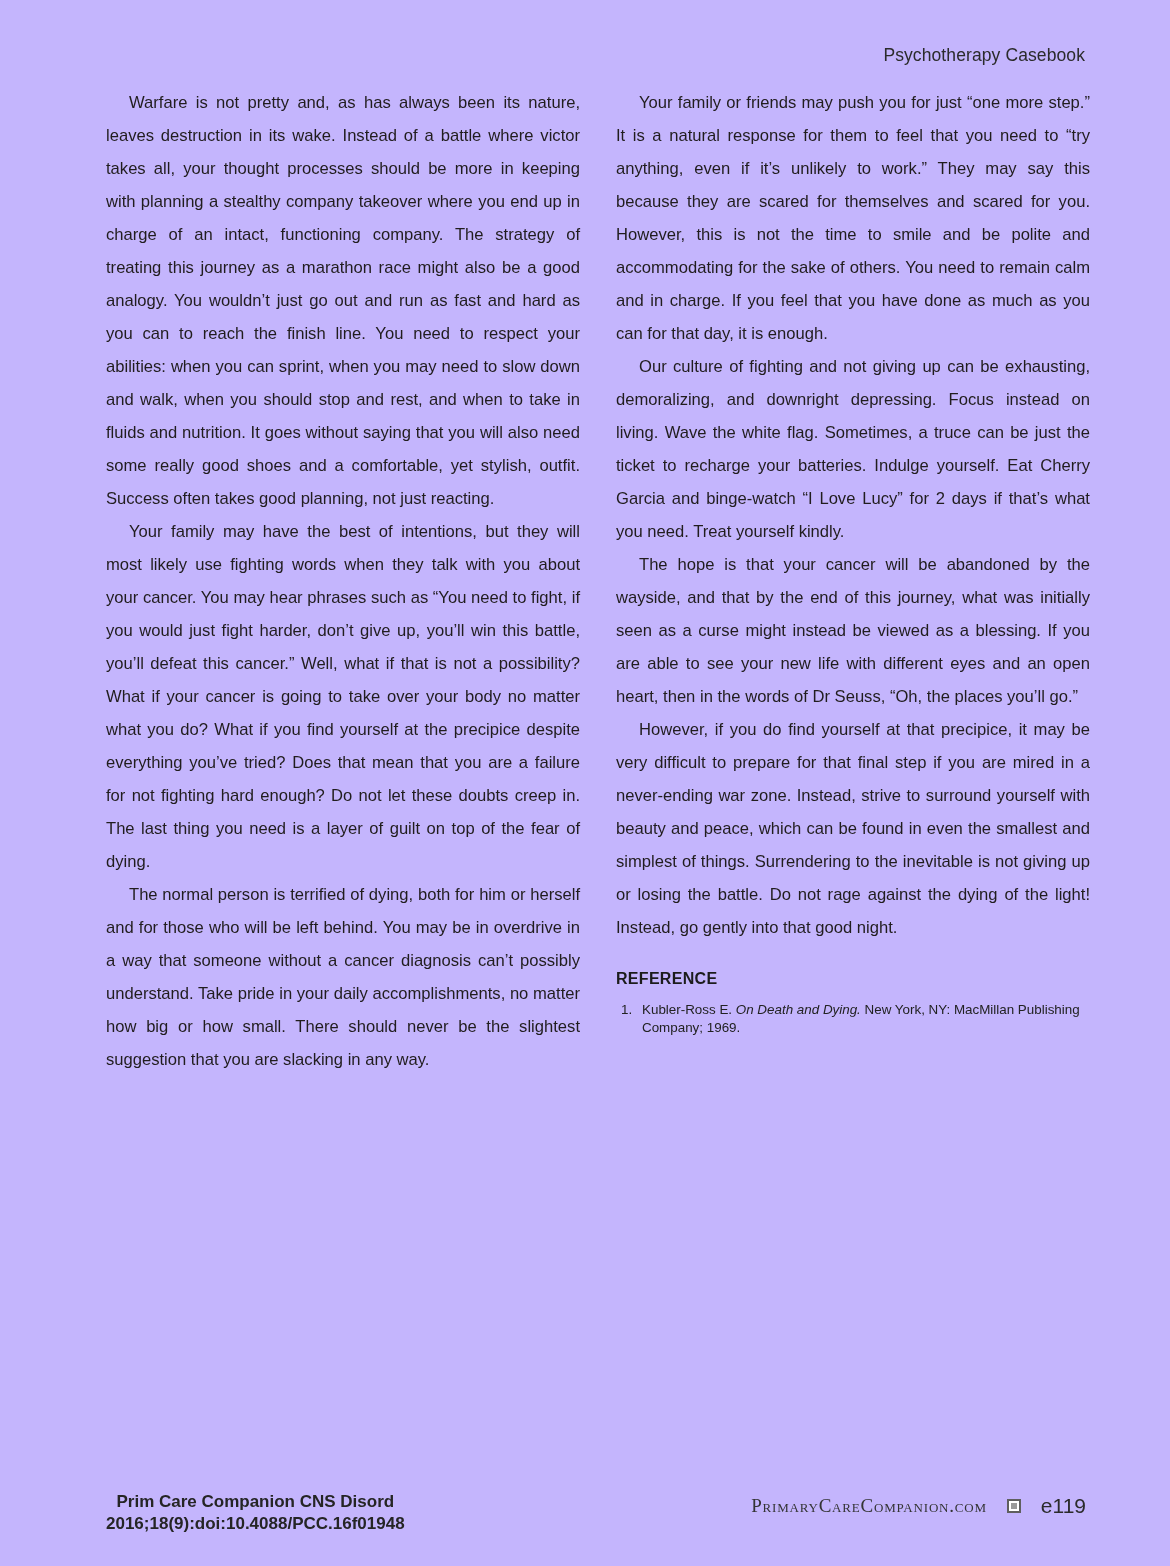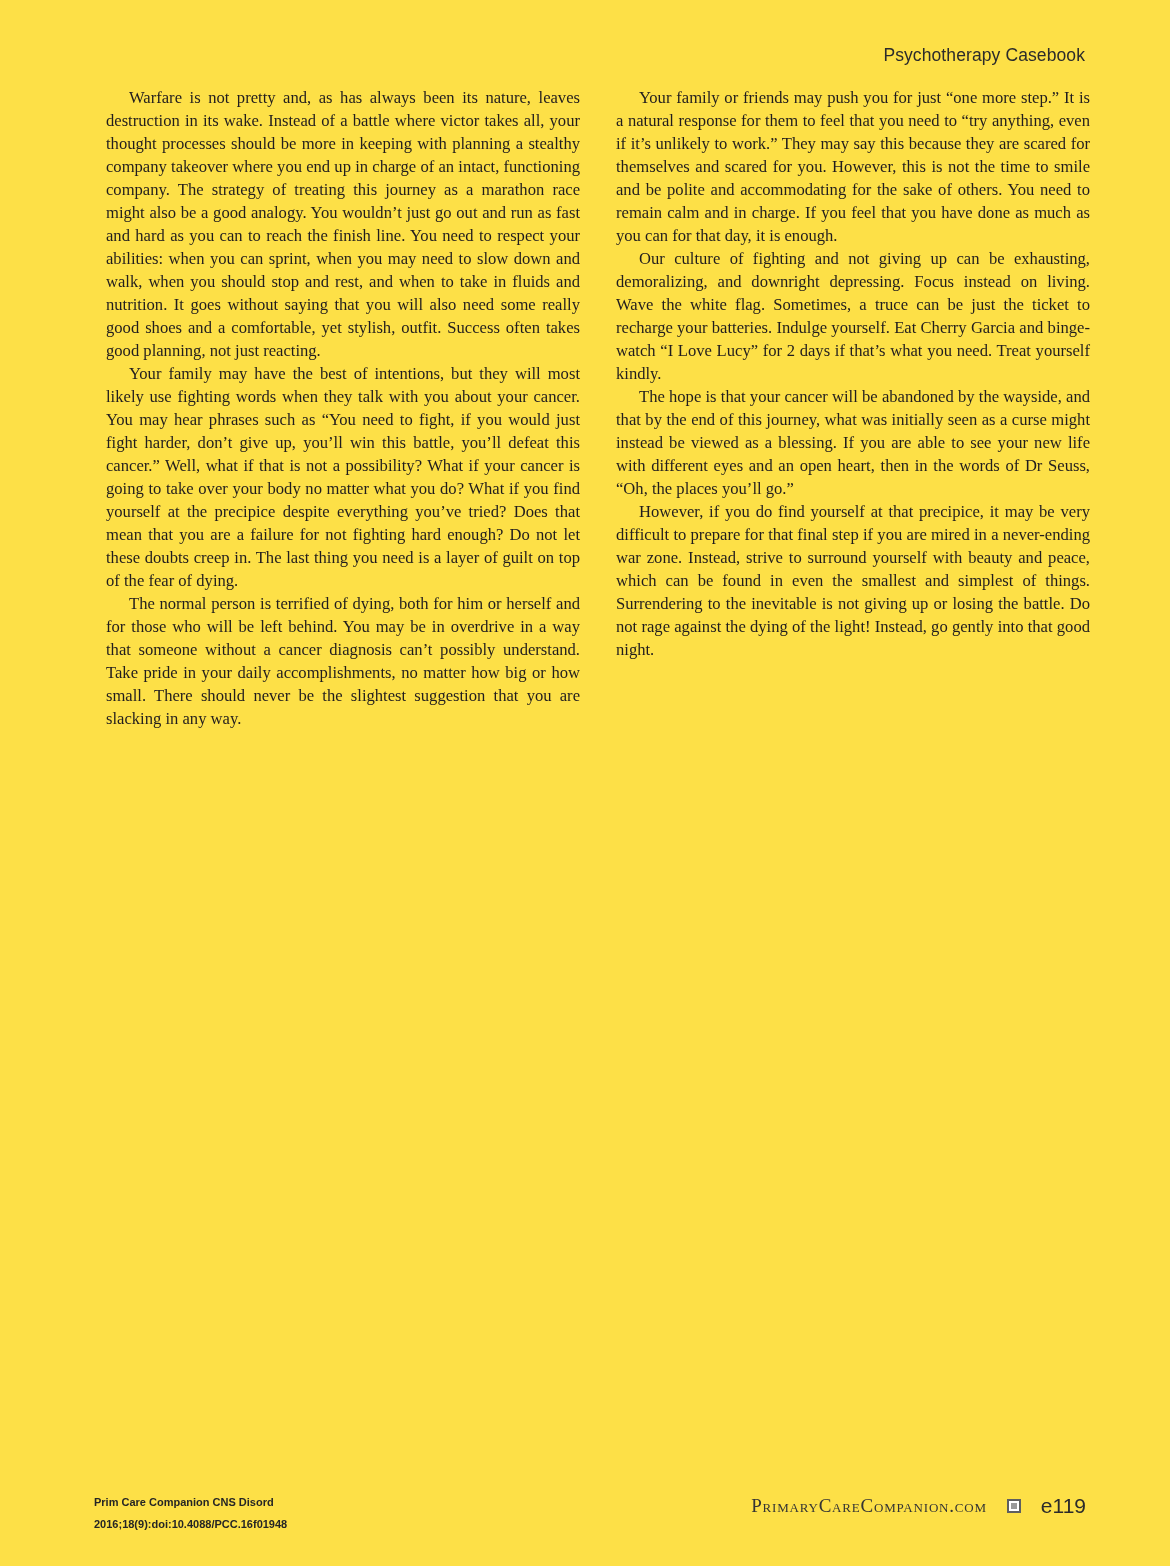--- a/index.html
+++ b/index.html
@@ -1,21 +1,21 @@
 <!DOCTYPE html>
 <html><head>
 <meta charset="utf-8">
 <style>
   * { margin: 0; padding: 0; box-sizing: border-box; }
   html, body { background: #ffffff; }
   .page {
     position: relative;
     width: 1170px;
     height: 1566px;
-    background: #fde047;
+    background: #c4b5fd;
     overflow: hidden;
     font-family: "Liberation Serif", serif;
     color: #211d1e;
   }
   .header-label {
     position: absolute;
     top: 45px;
     right: 85px;
     font-family: "Liberation Sans", sans-serif;
     font-size: 17.5px;
@@ -24,23 +24,23 @@
     letter-spacing: 0.1px;
   }
   .column {
     position: absolute;
     top: 86px;
     width: 474px;
   }
   .col-left  { left: 106px; }
   .col-right { left: 616px; }
   .body-para {
-    font-family: Liberation Serif, serif;
+    font-family: Liberation Sans, sans-serif;
     font-size: 16.6px;
-    line-height: 23px;
+    line-height: 33px;
     text-align: justify;
     text-indent: 23px;
     color: #211d1e;
   }
   .reference-section { margin-top: 26px; }
   .reference-heading {
     font-family: "Liberation Sans", sans-serif;
     font-size: 16px;
     font-weight: bold;
     color: #1c1c1c;
@@ -52,27 +52,28 @@
     font-family: "Liberation Sans", sans-serif;
     font-size: 13.4px;
     line-height: 17.8px;
     color: #222222;
   }
   .ref-num { flex: none; width: 26px; padding-left: 5px; }
   .ref-text { flex: 1; }
   .ref-title-italic { font-style: italic; }
   .footer-left {
     position: absolute;
-    left: 94px;
+    left: 106px;
     top: 1491px;
     font-family: "Liberation Sans", sans-serif;
-    font-size: 11px;
+    font-size: 17px;
     line-height: 22px;
     font-weight: 600;
     color: #252525;
+    text-align: center;
   }
   .footer-right {
     position: absolute;
     right: 84px;
     top: 1494px;
     display: flex;
     align-items: center;
     gap: 20px;
   }
   .footer-site {
@@ -115,20 +116,27 @@
     <p class="body-para">Your family may have the best of intentions, but they will most likely use fighting words when they talk with you about your cancer. You may hear phrases such as “You need to fight, if you would just fight harder, don’t give up, you’ll win this battle, you’ll defeat this cancer.” Well, what if that is not a possibility? What if your cancer is going to take over your body no matter what you do? What if you find yourself at the precipice despite everything you’ve tried? Does that mean that you are a failure for not fighting hard enough? Do not let these doubts creep in. The last thing you need is a layer of guilt on top of the fear of dying.</p>
     <p class="body-para">The normal person is terrified of dying, both for him or herself and for those who will be left behind. You may be in overdrive in a way that someone without a cancer diagnosis can’t possibly understand. Take pride in your daily accomplishments, no matter how big or how small. There should never be the slightest suggestion that you are slacking in any way.</p>
   </div>
 
   <div class="column col-right">
     <p class="body-para">Your family or friends may push you for just “one more step.” It is a natural response for them to feel that you need to “try anything, even if it’s unlikely to work.” They may say this because they are scared for themselves and scared for you. However, this is not the time to smile and be polite and accommodating for the sake of others. You need to remain calm and in charge. If you feel that you have done as much as you can for that day, it is enough.</p>
     <p class="body-para">Our culture of fighting and not giving up can be exhausting, demoralizing, and downright depressing. Focus instead on living. Wave the white flag. Sometimes, a truce can be just the ticket to recharge your batteries. Indulge yourself. Eat Cherry Garcia and binge-watch “I Love Lucy” for 2 days if that’s what you need. Treat yourself kindly.</p>
     <p class="body-para">The hope is that your cancer will be abandoned by the wayside, and that by the end of this journey, what was initially seen as a curse might instead be viewed as a blessing. If you are able to see your new life with different eyes and an open heart, then in the words of Dr Seuss, “Oh, the places you’ll go.”</p>
     <p class="body-para">However, if you do find yourself at that precipice, it may be very difficult to prepare for that final step if you are mired in a never-ending war zone. Instead, strive to surround yourself with beauty and peace, which can be found in even the smallest and simplest of things. Surrendering to the inevitable is not giving up or losing the battle. Do not rage against the dying of the light! Instead, go gently into that good night.</p>
 
+    <div class="reference-section">
+      <div class="reference-heading">REFERENCE</div>
+      <div class="ref-item">
+        <span class="ref-num">1.</span>
+        <span class="ref-text"><span>Kubler-Ross E. </span><span class="ref-title-italic">On Death and Dying. </span><span>New York, NY: MacMillan Publishing Company; 1969.</span></span>
+      </div>
+    </div>
   </div>
 
   <div class="footer-left">
     <div>Prim Care Companion CNS Disord</div>
     <div>2016;18(9):doi:10.4088/PCC.16f01948</div>
   </div>
 
   <div class="footer-right">
     <span class="footer-site">PrimaryCareCompanion.com</span>
     <span class="square-icon">

